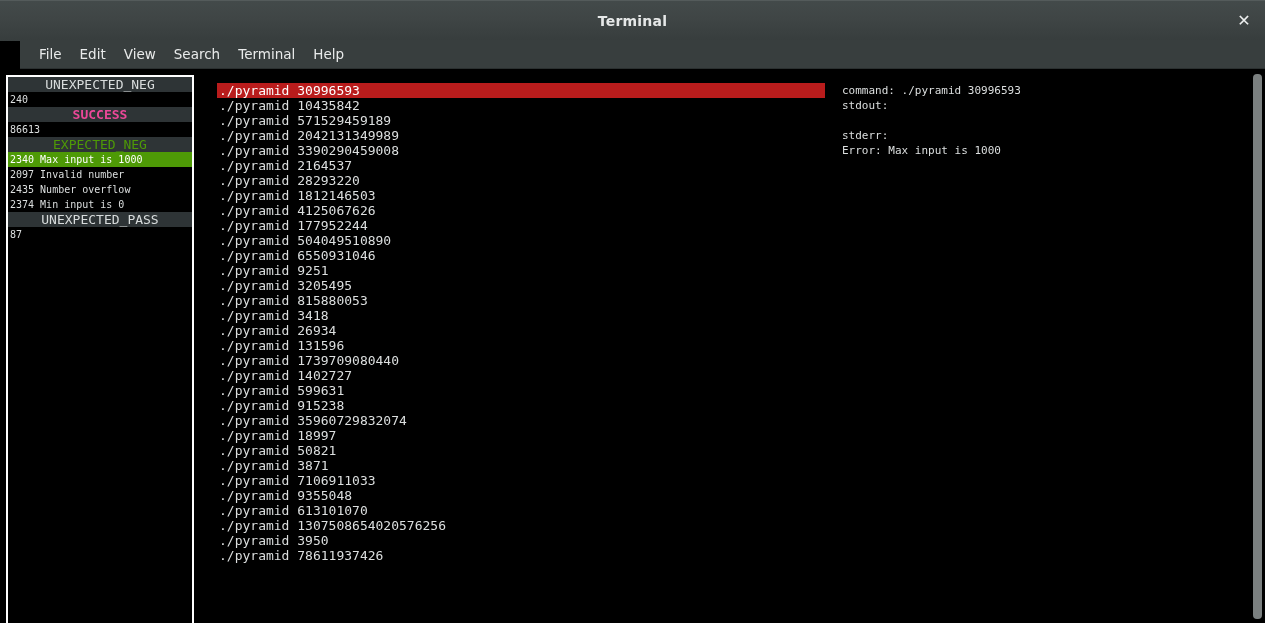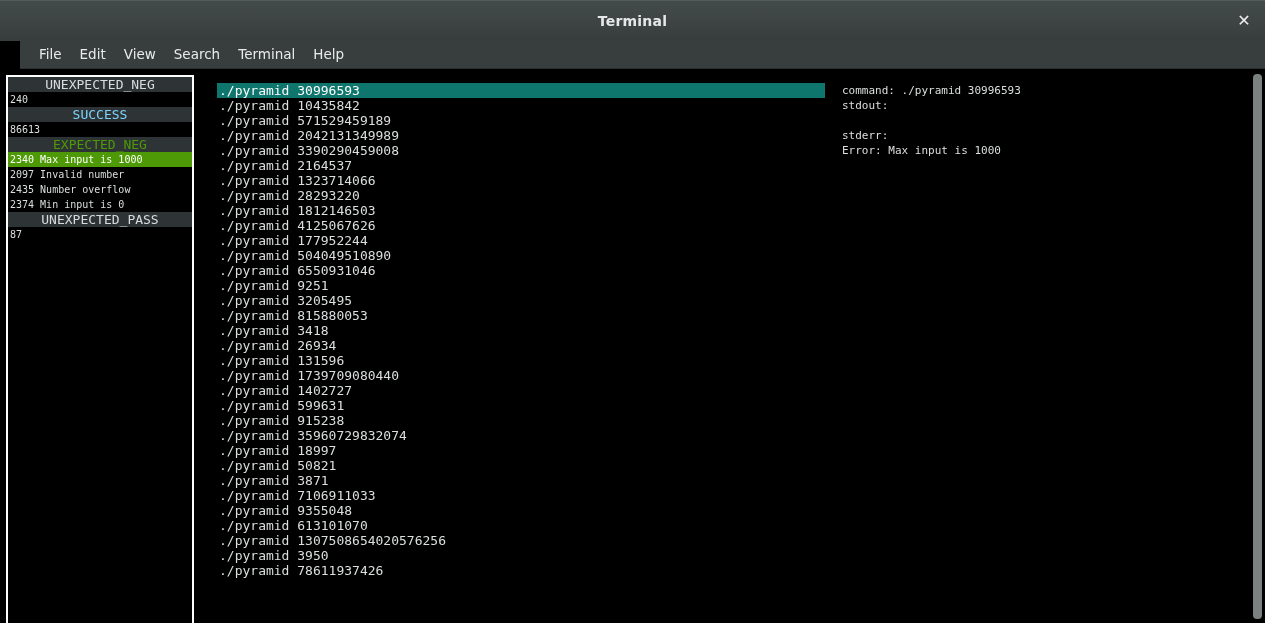--- a/index.html
+++ b/index.html
@@ -145,21 +145,21 @@
   .cmd-row {
     color: #dcdfdf;
     font-size: 13px;
     line-height: 15px;
     height: 15px;
     white-space: pre;
     padding-left: 2px;
     overflow: hidden;
   }
   .cmd-row.sel {
-    background: #0f766e;
+    background: #b91c1c;
     color: #ffffff;
   }
 
   
   #detail {
     position: absolute;
     left: 842px;
     top: 13px;
     width: 390px;
     height: 540px;
@@ -214,40 +214,39 @@
       <div class="menu-item">Terminal</div>
       <div class="menu-item">Help</div>
     </div>
 
   <div id="term">
 
     <div id="sidebar">
       <div class="sb-inner" id="sidebar-inner">
           <div class="sb-header" style="color: rgb(216, 220, 220);">UNEXPECTED_NEG</div>
           <div class="sb-row">240</div>
-          <div class="sb-header" style="color: #7dd3fc;">SUCCESS</div>
+          <div class="sb-header" style="color: #ec4899; font-weight: bold;">SUCCESS</div>
           <div class="sb-row">86613</div>
           <div class="sb-header" style="color: rgb(78, 154, 6);">EXPECTED_NEG</div>
           <div class="sb-row sel">2340 Max input is 1000</div>
           <div class="sb-row">2097 Invalid number</div>
           <div class="sb-row">2435 Number overflow</div>
           <div class="sb-row">2374 Min input is 0</div>
           <div class="sb-header" style="color: rgb(216, 220, 220);">UNEXPECTED_PASS</div>
           <div class="sb-row">87</div>
         </div>
     </div>
 
     <div id="cmdlist">
         <div class="cmd-row sel">./pyramid 30996593</div>
         <div class="cmd-row">./pyramid 10435842</div>
         <div class="cmd-row">./pyramid 571529459189</div>
         <div class="cmd-row">./pyramid 2042131349989</div>
         <div class="cmd-row">./pyramid 3390290459008</div>
         <div class="cmd-row">./pyramid 2164537</div>
-        <div class="cmd-row">./pyramid 1323714066</div>
         <div class="cmd-row">./pyramid 28293220</div>
         <div class="cmd-row">./pyramid 1812146503</div>
         <div class="cmd-row">./pyramid 4125067626</div>
         <div class="cmd-row">./pyramid 177952244</div>
         <div class="cmd-row">./pyramid 504049510890</div>
         <div class="cmd-row">./pyramid 6550931046</div>
         <div class="cmd-row">./pyramid 9251</div>
         <div class="cmd-row">./pyramid 3205495</div>
         <div class="cmd-row">./pyramid 815880053</div>
         <div class="cmd-row">./pyramid 3418</div>

